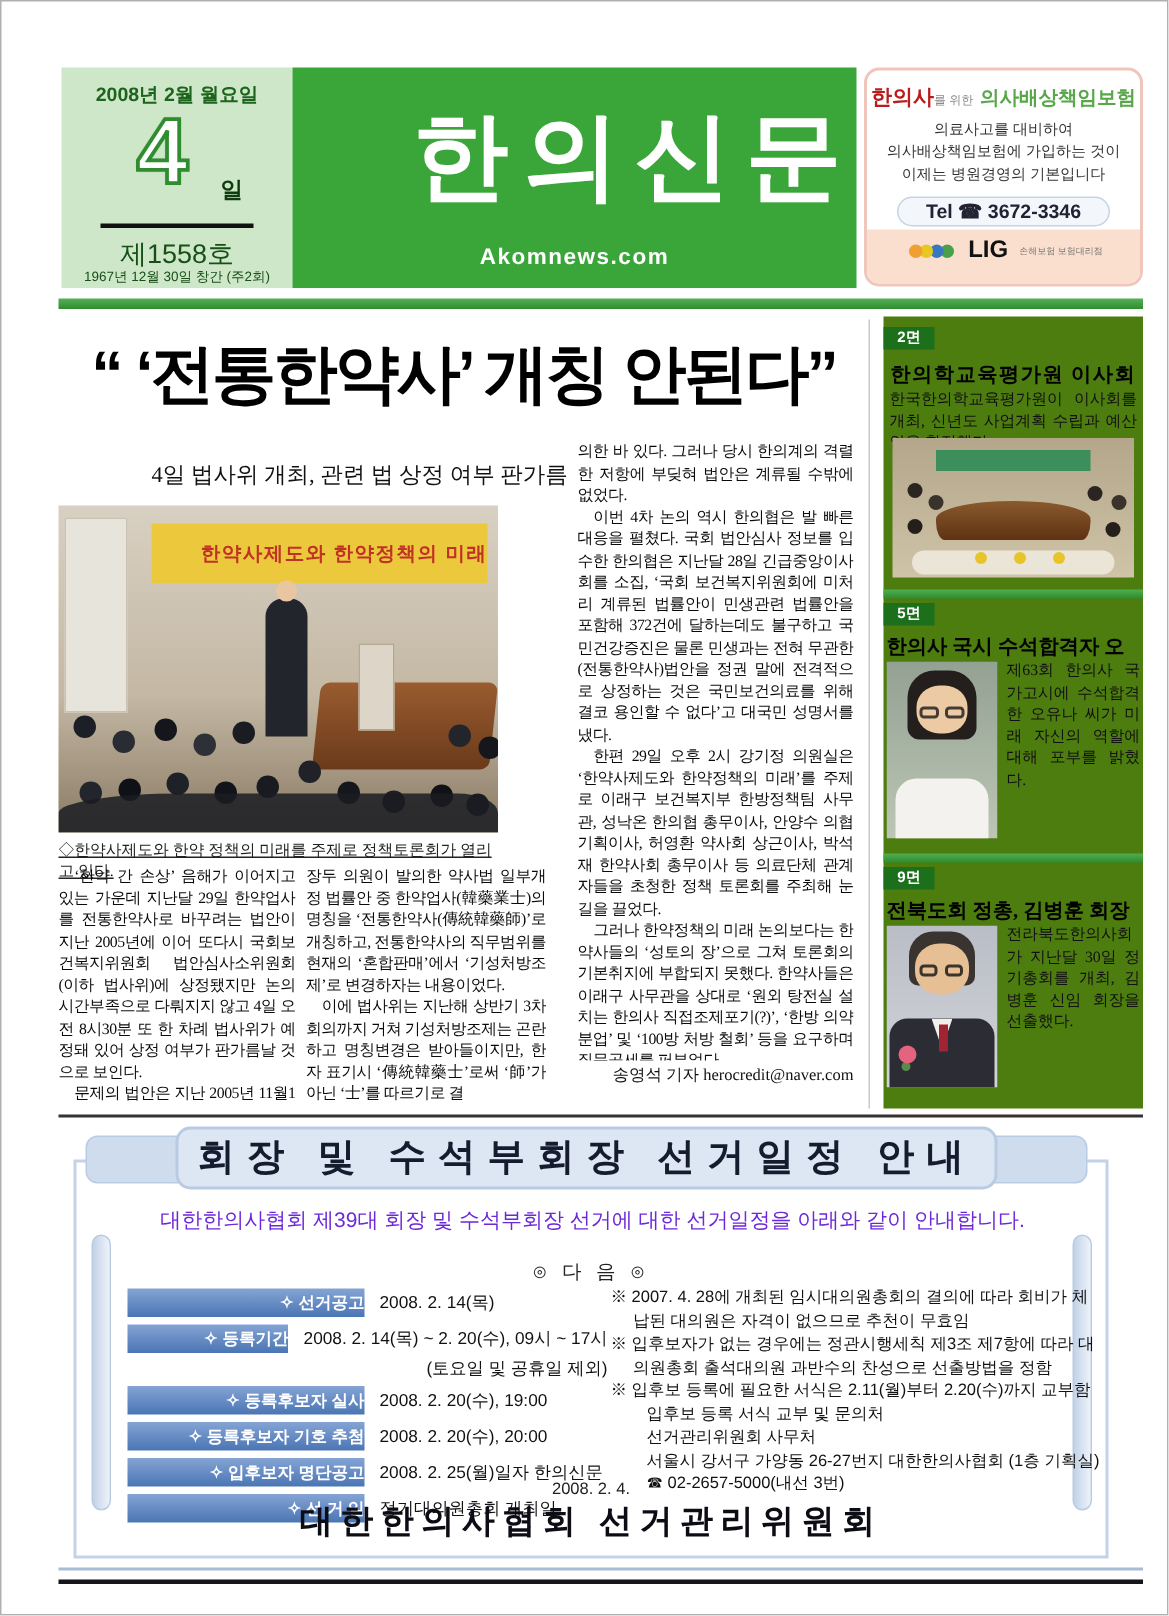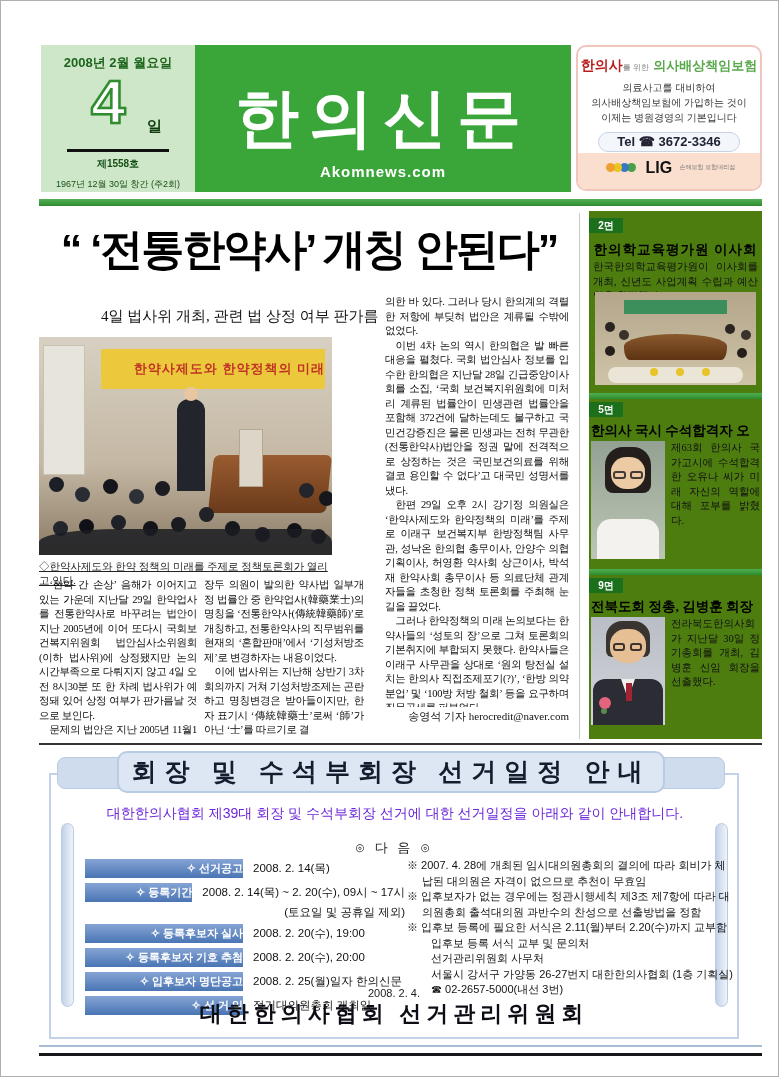--- a/index.html
+++ b/index.html
@@ -11,25 +11,25 @@
   }
   .abs { position:absolute; }
 
   
   .date-panel { left:40px; top:44px; width:154px; height:147px; background:#cfe7c9; }
   .dp-date { position:absolute; top:9px; width:100%; text-align:center; font-size:13px; font-weight:bold; color:#1d651d; }
   .dp-day   { position:absolute; left:50px; top:26px; font-size:62px; line-height:1; font-weight:bold; color:#fff;
               -webkit-text-stroke:2.5px #2f8d2f; text-shadow:0 0 2px #2f8d2f; }
   .dp-day-suffix { position:absolute; left:106px; top:72px; font-size:15px; font-weight:bold; color:#0f3c0f; }
   .dp-underline { position:absolute; left:26px; top:104px; width:102px; height:3px; background:#111; }
-  .dp-issue { position:absolute; top:112px; width:100%; text-align:center; font-size:10px; font-weight:bold; color:#174f17; }
+  .dp-issue { position:absolute; top:112px; width:100%; text-align:center; font-size:18px; font-weight:normal; color:#174f17; }
   .dp-founded { position:absolute; top:133px; width:100%; text-align:center; font-size:9px; color:#174f17; }
 
   .logo-block { left:194px; top:44px; width:376px; height:147px; background:#3aa63a; }
-  .logo-text { position:absolute; top:30px; width:100%; text-align:center; color:#fff;
+  .logo-text { position:absolute; top:16px; width:100%; text-align:right; color:#fff;
                font-family:Liberation Sans, sans-serif; font-size:64px; font-weight:bold; letter-spacing:10px; }
   .logo-site { position:absolute; bottom:12px; width:100%; text-align:center; color:#fff; font-size:15px; font-weight:bold; letter-spacing:1px; }
 
   .ad-box { left:575px; top:44px; width:186px; height:146px; background:#fff; border:2px solid #f0c6bc; border-radius:10px; overflow:hidden; }
   .ad-head { margin-top:9px; text-align:center; white-space:nowrap; }
   .ad-target { color:#b91c1c; font-size:14px; font-weight:bold; }
   .ad-target-suffix { color:#888; font-size:8px; }
   .ad-product { color:#58a84a; font-size:13px; font-weight:bold; }
   .ad-lines { margin-top:5px; text-align:center; font-size:10px; line-height:15px; color:#333; }
   .ad-tel { margin:7px auto 0; width:142px; height:20px; line-height:18px; border:1px solid #c7d3e2; border-radius:10px;

